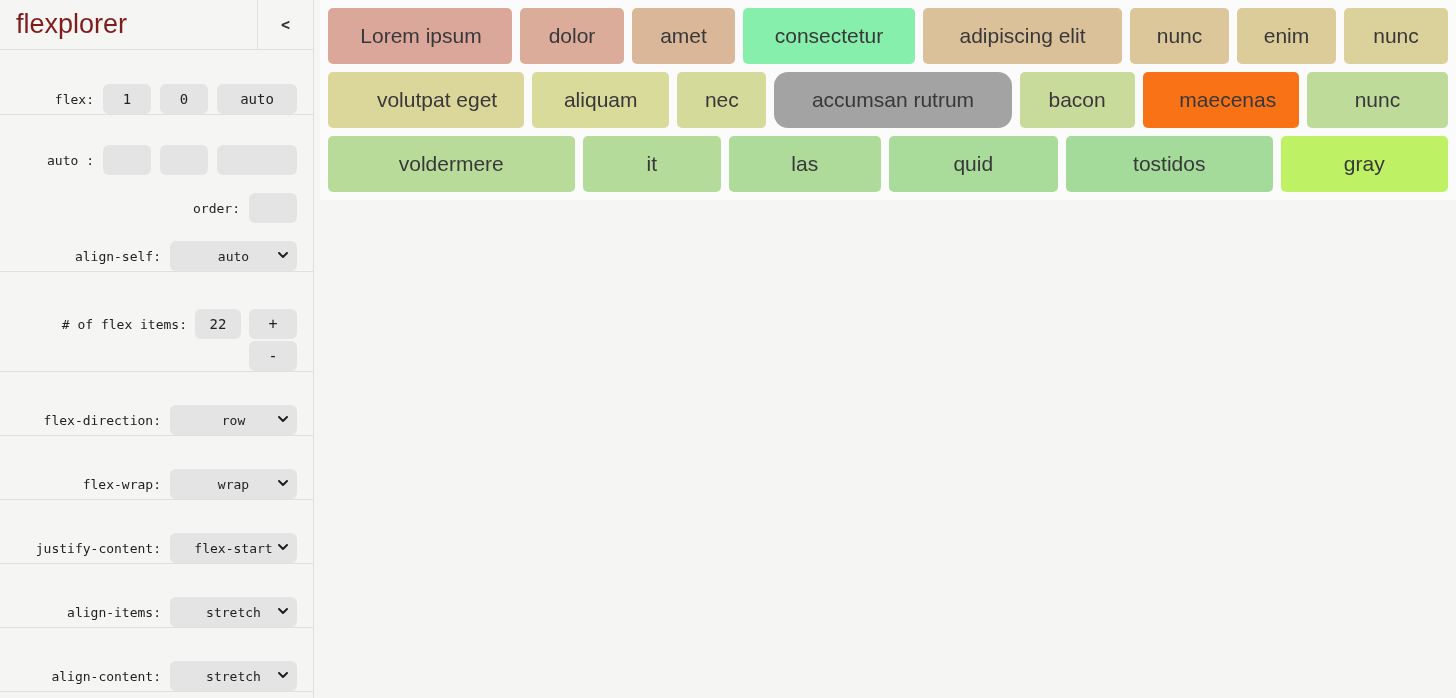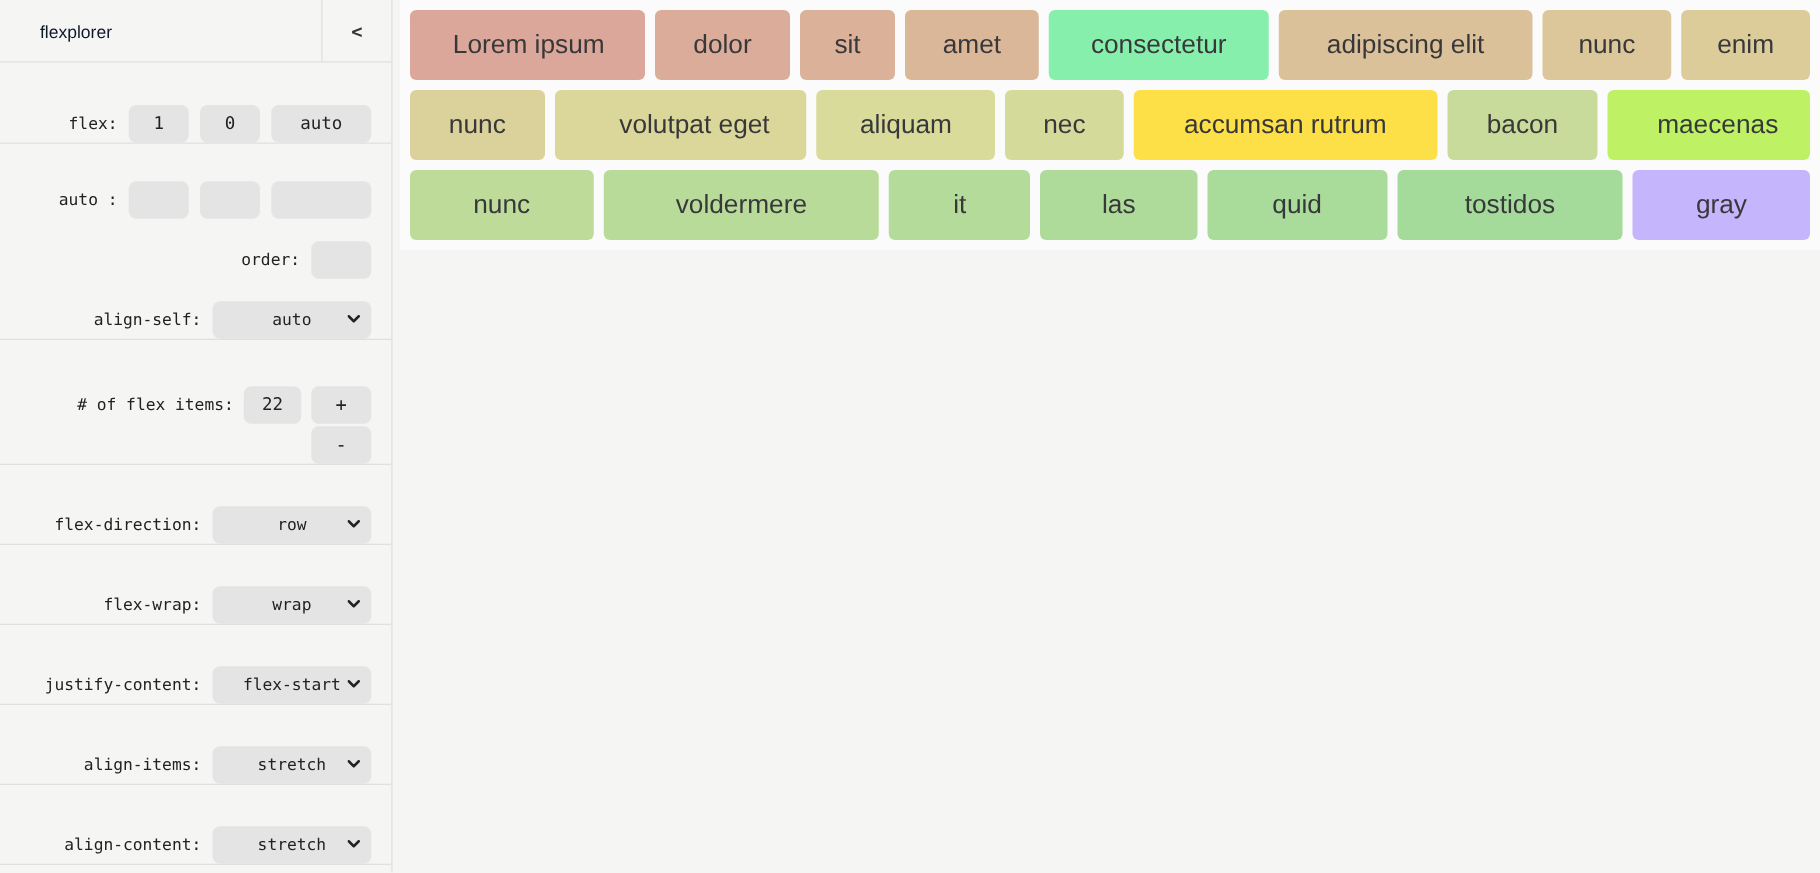--- a/index.html
+++ b/index.html
@@ -13,22 +13,22 @@
   .sidebar{
     width:314px;min-width:314px;box-sizing:border-box;
     background:#f5f5f3;border-right:1px solid #e0e0e0;
     display:flex;flex-direction:column;
   }
   .titlebar{
     height:50px;min-height:50px;box-sizing:border-box;
     border-bottom:1px solid #e0e0e0;display:flex;
   }
   .title{
-    flex:1;display:flex;align-items:center;padding-left:32px;
-    font-family:"Liberation Sans",sans-serif;font-size:14px;color:#0f172a;
+    flex:1;display:flex;align-items:center;padding-left:16px;
+    font-family:"Liberation Sans",sans-serif;font-size:27px;color:#7f1d1d;
   }
   .collapse{
     width:56px;box-sizing:border-box;border-left:1px solid #e0e0e0;
     display:flex;align-items:center;justify-content:center;
     font-size:15px;font-weight:bold;color:#333;cursor:pointer;
   }
   .section{
     box-sizing:border-box;border-bottom:1px solid #e0e0e0;
     display:flex;flex-direction:column;justify-content:flex-end;
     padding-right:16px;
@@ -191,34 +191,33 @@
     </div>
   </div>
 
   <div class="section s-filler"></div>
 </div>
 
 <div class="main">
   <div class="flex-container">
       <div class="flex-item" style="background: rgb(219, 167, 154); flex: 1 0 178px; padding-left: 12px;">Lorem ipsum</div>
       <div class="flex-item" style="background: rgb(219, 172, 154); flex: 1 0 98px;">dolor</div>
-      <div class="flex-item" style="background: rgb(219, 177, 154); flex: 1 0 66px;">sit</div>
       <div class="flex-item" style="background: rgb(219, 183, 154); flex: 1 0 97px;">amet</div>
       <div class="flex-item" style="background: #86efac; flex: 1 0 166px; text-align: right;">consectetur</div>
       <div class="flex-item" style="background: rgb(219, 193, 154); flex: 1 0 193px;">adipiscing elit</div>
       <div class="flex-item" style="background: rgb(219, 199, 154); flex: 1 0 93px;">nunc</div>
       <div class="flex-item" style="background: rgb(219, 204, 154); flex: 1 0 93px;">enim</div>
       <div class="flex-item" style="background: rgb(219, 209, 154); flex: 1 0 98px;">nunc</div>
       <div class="flex-item" style="background: rgb(219, 215, 154); flex: 1 0 192px; padding-left: 32px;">volutpat eget</div>
       <div class="flex-item" style="background: rgb(217, 219, 154); flex: 1 0 133px;">aliquam</div>
       <div class="flex-item" style="background: rgb(212, 219, 154); flex: 1 0 85px;">nec</div>
-      <div class="flex-item" style="background: #fde047; flex: 1 0 233px;">accumsan rutrum</div>
+      <div class="flex-item" style="background: #a3a3a3; flex: 1 0 233px; border-radius: 14px;">accumsan rutrum</div>
       <div class="flex-item" style="background: rgb(201, 219, 154); flex: 1 0 111px;">bacon</div>
-      <div class="flex-item" style="background: #bef264; flex: 1 0 152px; padding-left: 24px;">maecenas</div>
+      <div class="flex-item" style="background: #f97316; flex: 1 0 152px; padding-left: 24px;">maecenas</div>
       <div class="flex-item" style="background: rgb(190, 219, 154); flex: 1 0 137px;">nunc</div>
       <div class="flex-item" style="background: rgb(185, 219, 154); flex: 1 0 211px;">voldermere</div>
       <div class="flex-item" style="background: rgb(180, 219, 154); flex: 1 0 103px;">it</div>
       <div class="flex-item" style="background: rgb(174, 219, 154); flex: 1 0 116px;">las</div>
       <div class="flex-item" style="background: rgb(169, 219, 154); flex: 1 0 134px;">quid</div>
       <div class="flex-item" style="background: rgb(164, 219, 154); flex: 1 0 171px;">tostidos</div>
-      <div class="flex-item" style="background: #c4b5fd; flex: 1 0 132px; text-align: right;">gray</div>
+      <div class="flex-item" style="background: #bef264; flex: 1 0 132px; text-align: right;">gray</div>
     </div>
 </div>
 
 </body></html>

